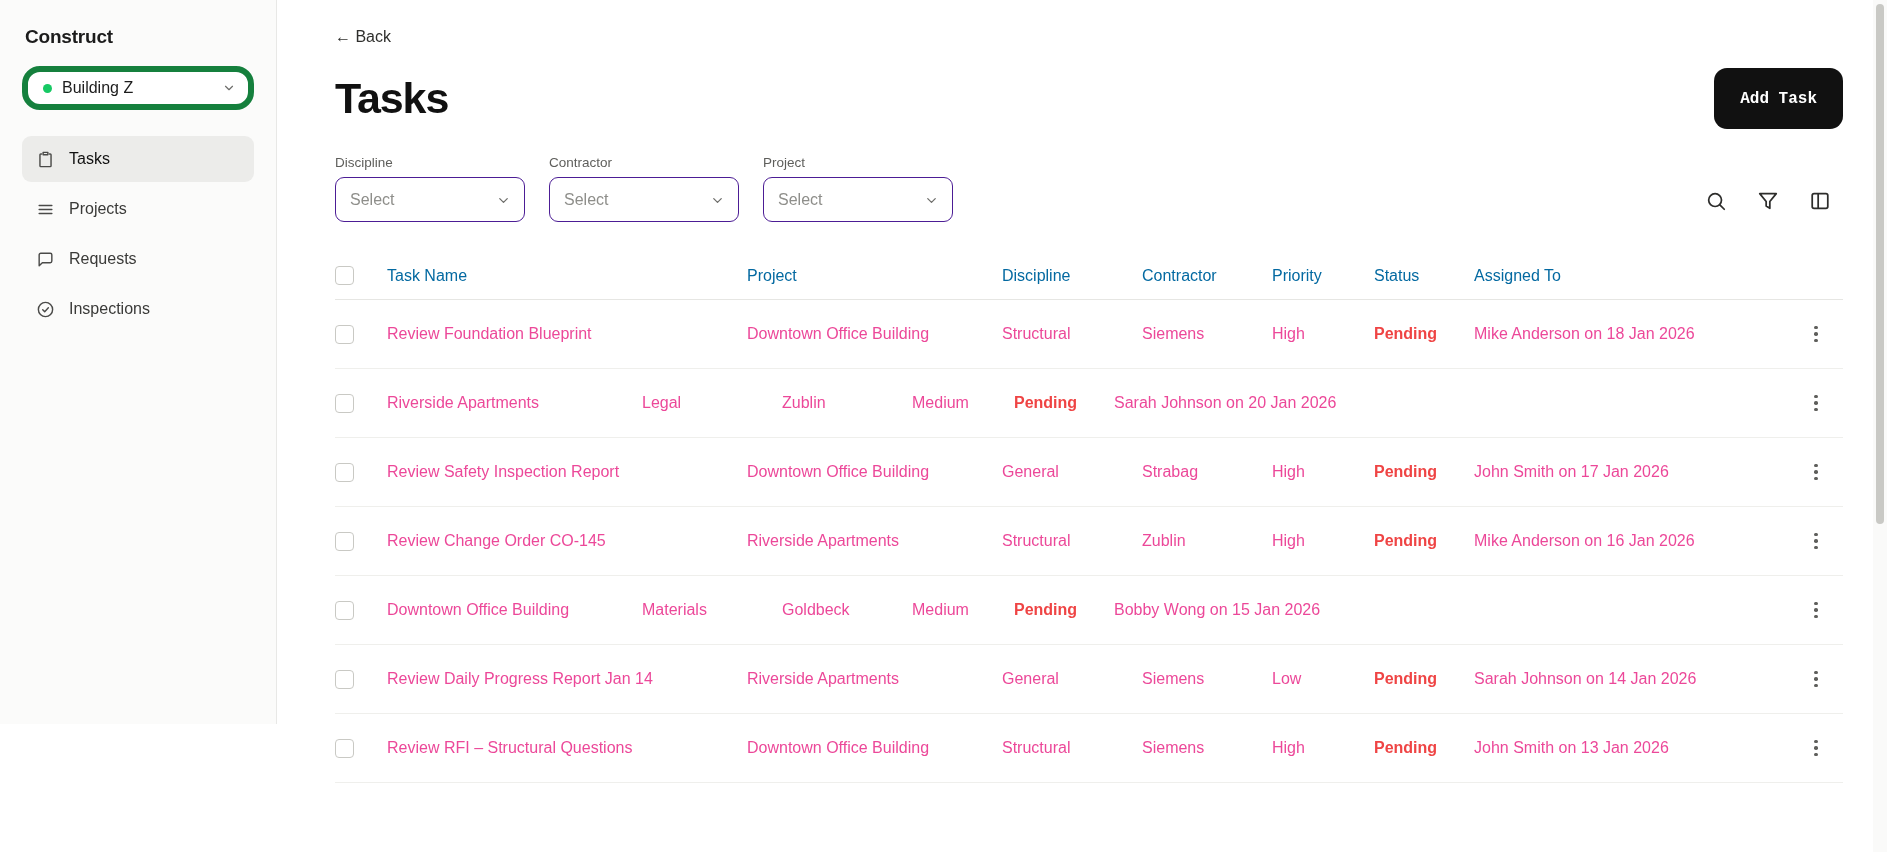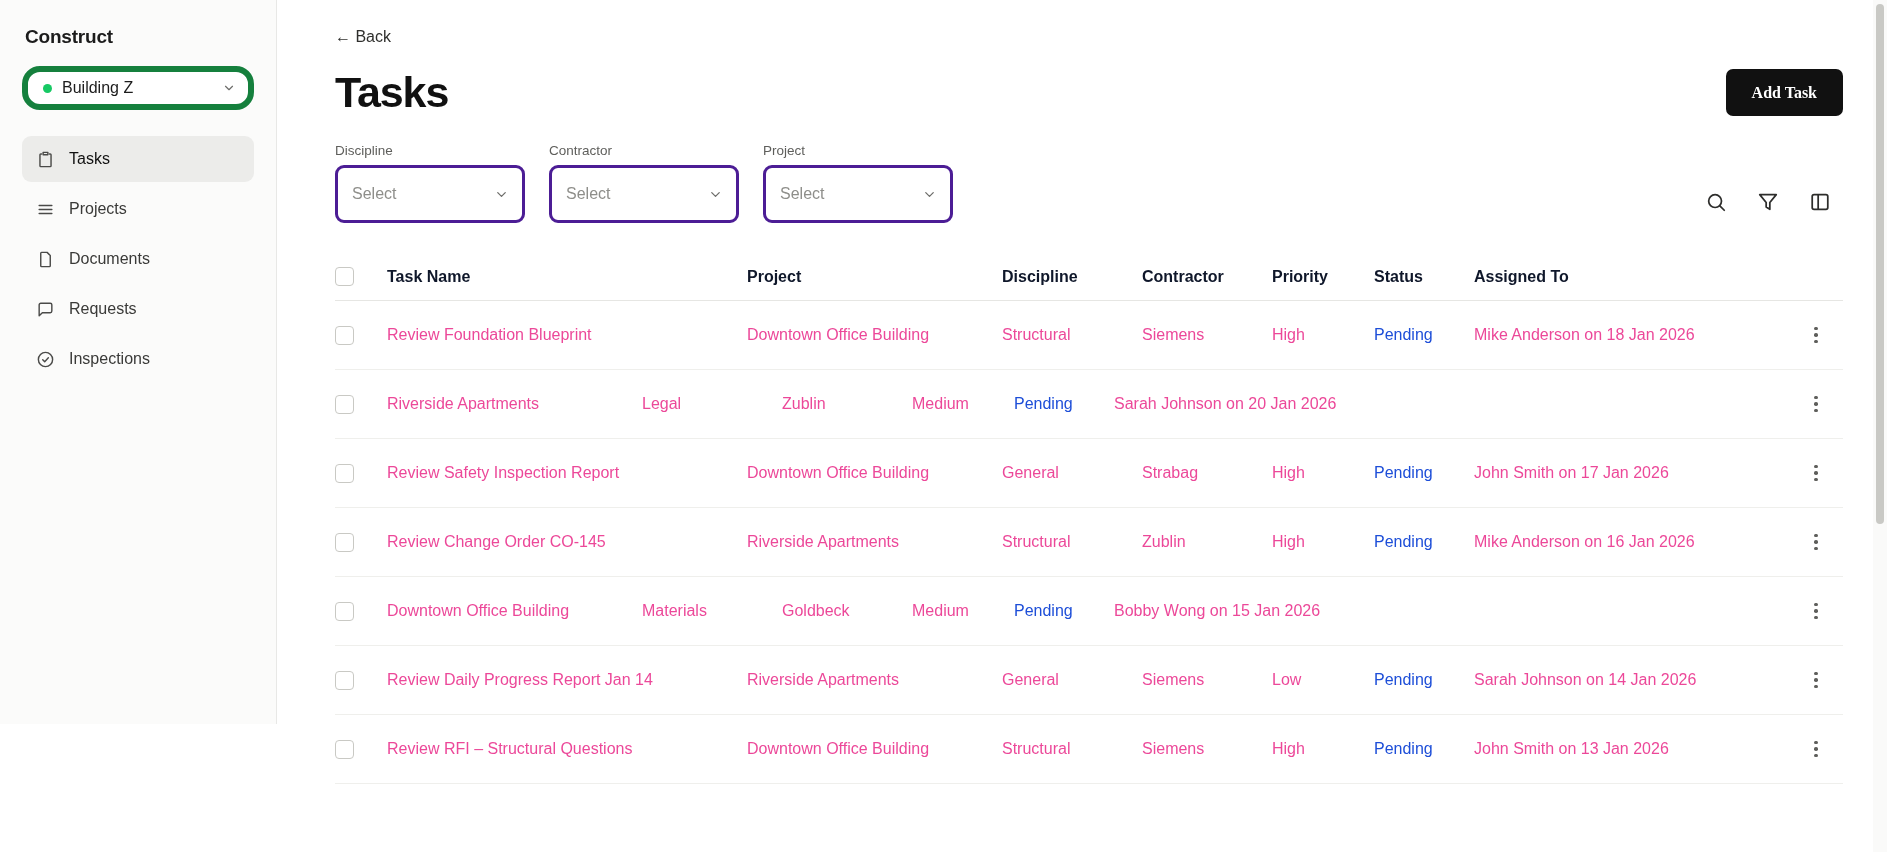--- a/index.html
+++ b/index.html
@@ -111,47 +111,47 @@
     font-weight: 800;
     letter-spacing: -1.1px;
     color: #111;
   }
   .add-task-btn {
     background: #111111;
     color: #ffffff;
     font-size: 16px;
     font-weight: 600;
     border: none;
-    border-radius: 7px;
-    height: 47px;
+    border-radius: 13px;
+    height: 61px;
     padding: 0 26px;
     cursor: pointer;
-    font-family: Liberation Serif, serif;
+    font-family: Liberation Mono, monospace;
   }
 
   
   .filter-bar {
     display: flex;
     align-items: flex-end;
     gap: 24px;
     margin-bottom: 30px;
   }
   .filter {
     display: flex;
     flex-direction: column;
     gap: 7px;
   }
   .filter-label {
     font-size: 13.5px;
     color: #5e5e5b;
   }
   .filter-select {
     width: 190px;
-    height: 58px;
-    border: 3px solid #4c1d95;
+    height: 45px;
+    border: 1px solid #4c1d95;
     border-radius: 9px;
     background: #ffffff;
     display: flex;
     align-items: center;
     padding: 0 14px;
     cursor: pointer;
   }
   .filter-select .ph {
     flex: 1;
     font-size: 16px;
@@ -190,28 +190,28 @@
   .c-project { width: 255px; flex: 0 0 255px; }
   .c-disc { width: 140px; flex: 0 0 140px; }
   .c-contr { width: 130px; flex: 0 0 130px; }
   .c-prio { width: 102px; flex: 0 0 102px; }
   .c-status { width: 100px; flex: 0 0 100px; }
   .c-assigned { flex: 1 1 auto; }
   .c-menu { width: 54px; flex: 0 0 54px; display: flex; justify-content: center; }
 
   .th {
     font-size: 16px;
-    font-weight: 700;
-    color: #0f172a;
+    font-weight: 400;
+    color: #0369a1;
   }
   .td {
     font-size: 16px;
     color: #ec4899;
   }
-  .td.status { color: #1d4ed8; font-weight: 400; }
+  .td.status { color: #ef4444; font-weight: 700; }
 
   .cb {
     width: 19px; height: 19px;
     border: 1.6px solid #c9c9c4;
     border-radius: 4px;
     background: #fff;
     cursor: pointer;
   }
   .kebab {
     width: 4px;
@@ -275,28 +275,20 @@
       </div>
       <div class="nav-item">
         <span class="nav-icon">
           <svg viewBox="0 0 24 24" width="19" height="19" fill="none" stroke="currentColor" stroke-width="1.8" stroke-linecap="round">
               <line x1="4" y1="7" x2="20" y2="7"></line>
               <line x1="4" y1="12" x2="20" y2="12"></line>
               <line x1="4" y1="17" x2="20" y2="17"></line>
             </svg>
         </span>
         <span>Projects</span>
-      </div>
-      <div class="nav-item">
-        <span class="nav-icon">
-          <svg viewBox="0 0 24 24" width="19" height="19" fill="none" stroke="currentColor" stroke-width="1.8" stroke-linecap="round" stroke-linejoin="round">
-              <path d="M14 3H7a1 1 0 0 0-1 1v16a1 1 0 0 0 1 1h10a1 1 0 0 0 1-1V7z"></path>
-            </svg>
-        </span>
-        <span>Documents</span>
       </div>
       <div class="nav-item">
         <span class="nav-icon">
           <svg viewBox="0 0 24 24" width="19" height="19" fill="none" stroke="currentColor" stroke-width="1.8" stroke-linecap="round" stroke-linejoin="round">
               <path d="M20 14a2 2 0 0 1-2 2H8l-4 4V6a2 2 0 0 1 2-2h12a2 2 0 0 1 2 2z"></path>
             </svg>
         </span>
         <span>Requests</span>
       </div>
       <div class="nav-item">

